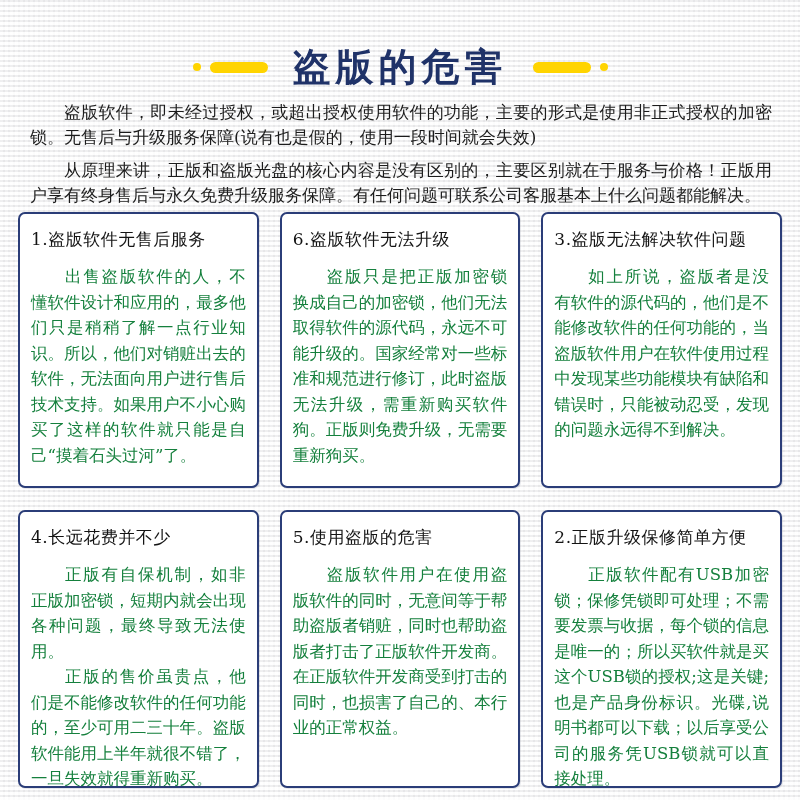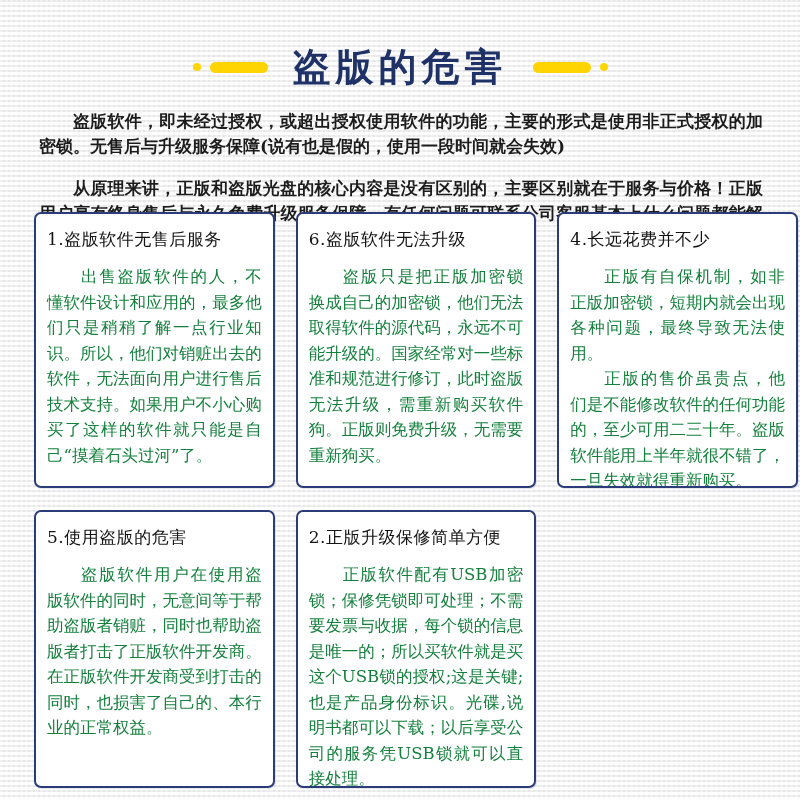--- a/index.html
+++ b/index.html
@@ -72,29 +72,28 @@
     top: 92px;
     width: 758px;
     color: #1c1c1c;
     font-family: "DejaVu Serif", "Liberation Serif", serif;
     font-size: 17px;
     line-height: 25px;
     text-align: justify;
     text-justify: inter-character;
   }
   .intro p {
-    margin: 17px;
+    margin: 8px;
     text-indent: 34px;
-    font-weight: bold;
   }
 
   
   .grid {
     position: absolute;
-    left: 34px;
+    left: 18px;
     top: 212px;
     width: 764px;
     height: 578px;
     display: grid;
     grid-template-columns: repeat(3, 1fr);
     grid-template-rows: 276px 278px;
     column-gap: 21px;
     row-gap: 22px;
   }
   .card {
@@ -159,20 +158,26 @@
       </div>
     </div>
 
     <div class="card">
       <div class="card-heading">6.盗版软件无法升级</div>
       <div class="card-body">
         <p>盗版只是把正版加密锁换成自己的加密锁，他们无法取得软件的源代码，永远不可能升级的。国家经常对一些标准和规范进行修订，此时盗版无法升级，需重新购买软件狗。正版则免费升级，无需要重新狗买。</p>
       </div>
     </div>
 
+    <div class="card">
+      <div class="card-heading">3.盗版无法解决软件问题</div>
+      <div class="card-body">
+        <p>如上所说，盗版者是没有软件的源代码的，他们是不能修改软件的任何功能的，当盗版软件用户在软件使用过程中发现某些功能模块有缺陷和错误时，只能被动忍受，发现的问题永远得不到解决。</p>
+      </div>
+    </div>
 
     <div class="card">
       <div class="card-heading">4.长远花费并不少</div>
       <div class="card-body">
         <p>正版有自保机制，如非正版加密锁，短期内就会出现各种问题，最终导致无法使用。</p>
         <p>正版的售价虽贵点，他们是不能修改软件的任何功能的，至少可用二三十年。盗版软件能用上半年就很不错了，一旦失效就得重新购买。</p>
       </div>
     </div>
 
     <div class="card">

